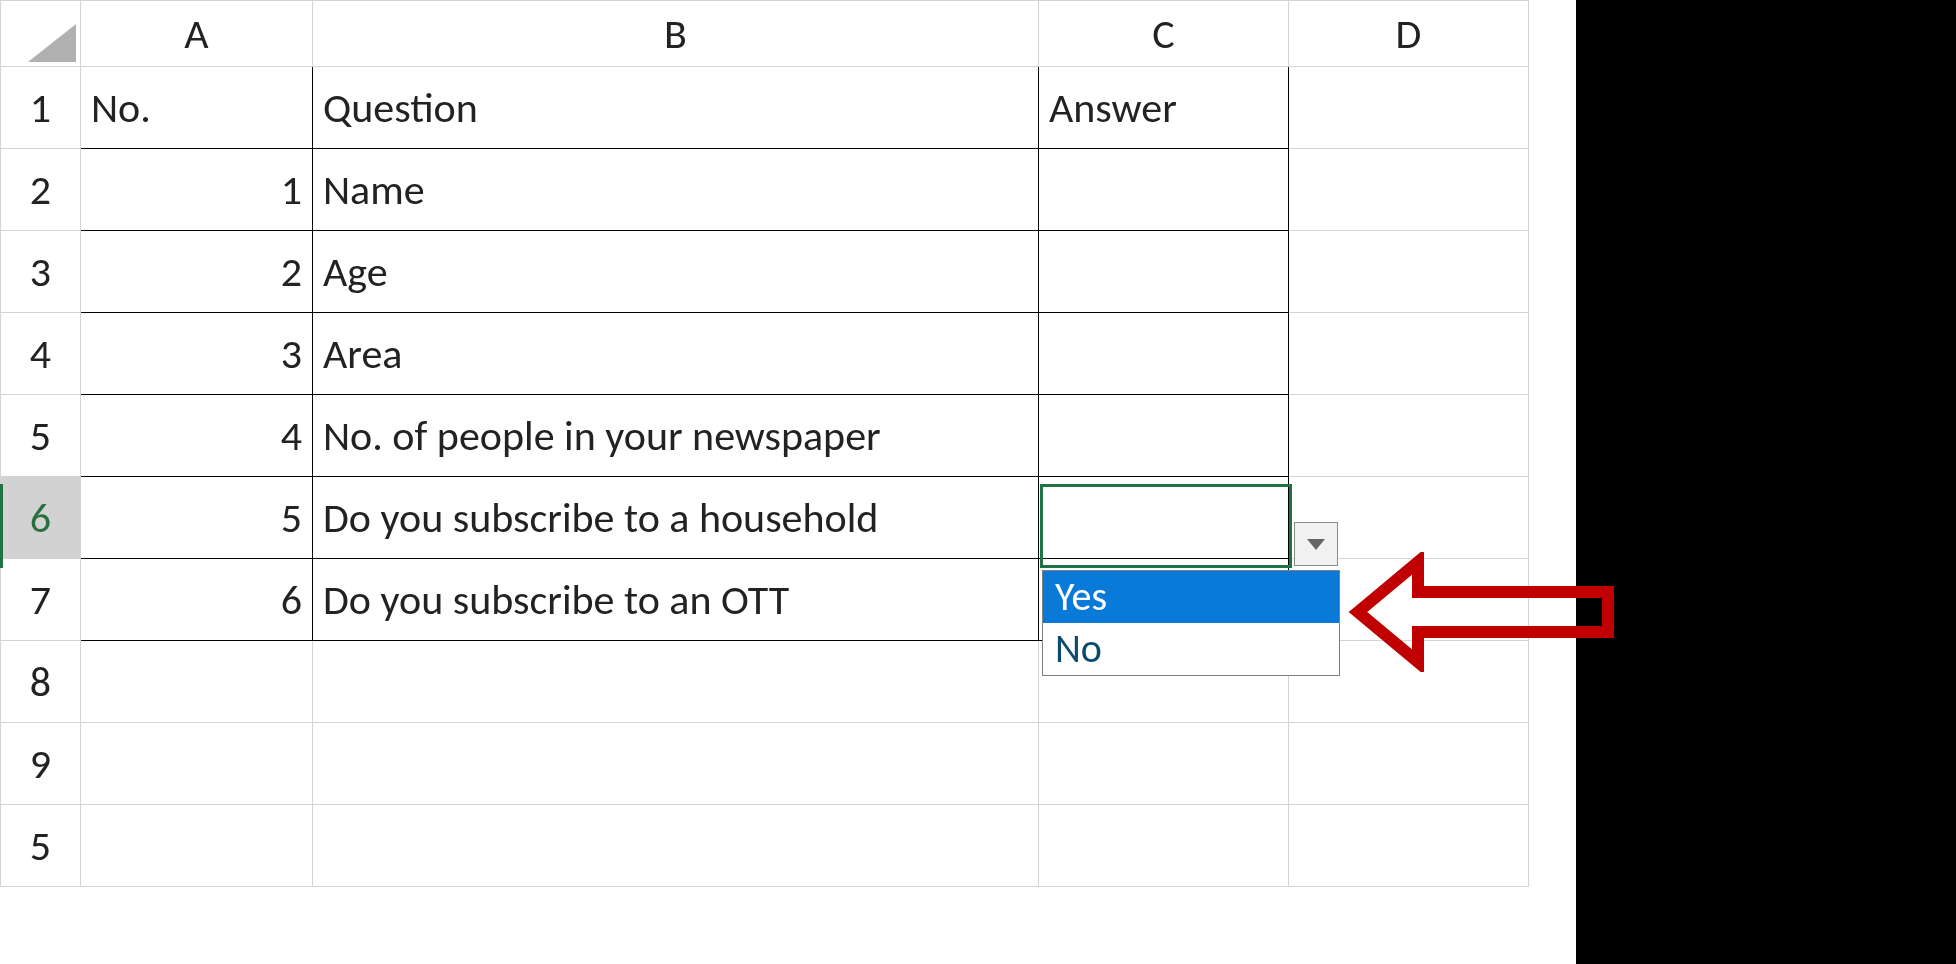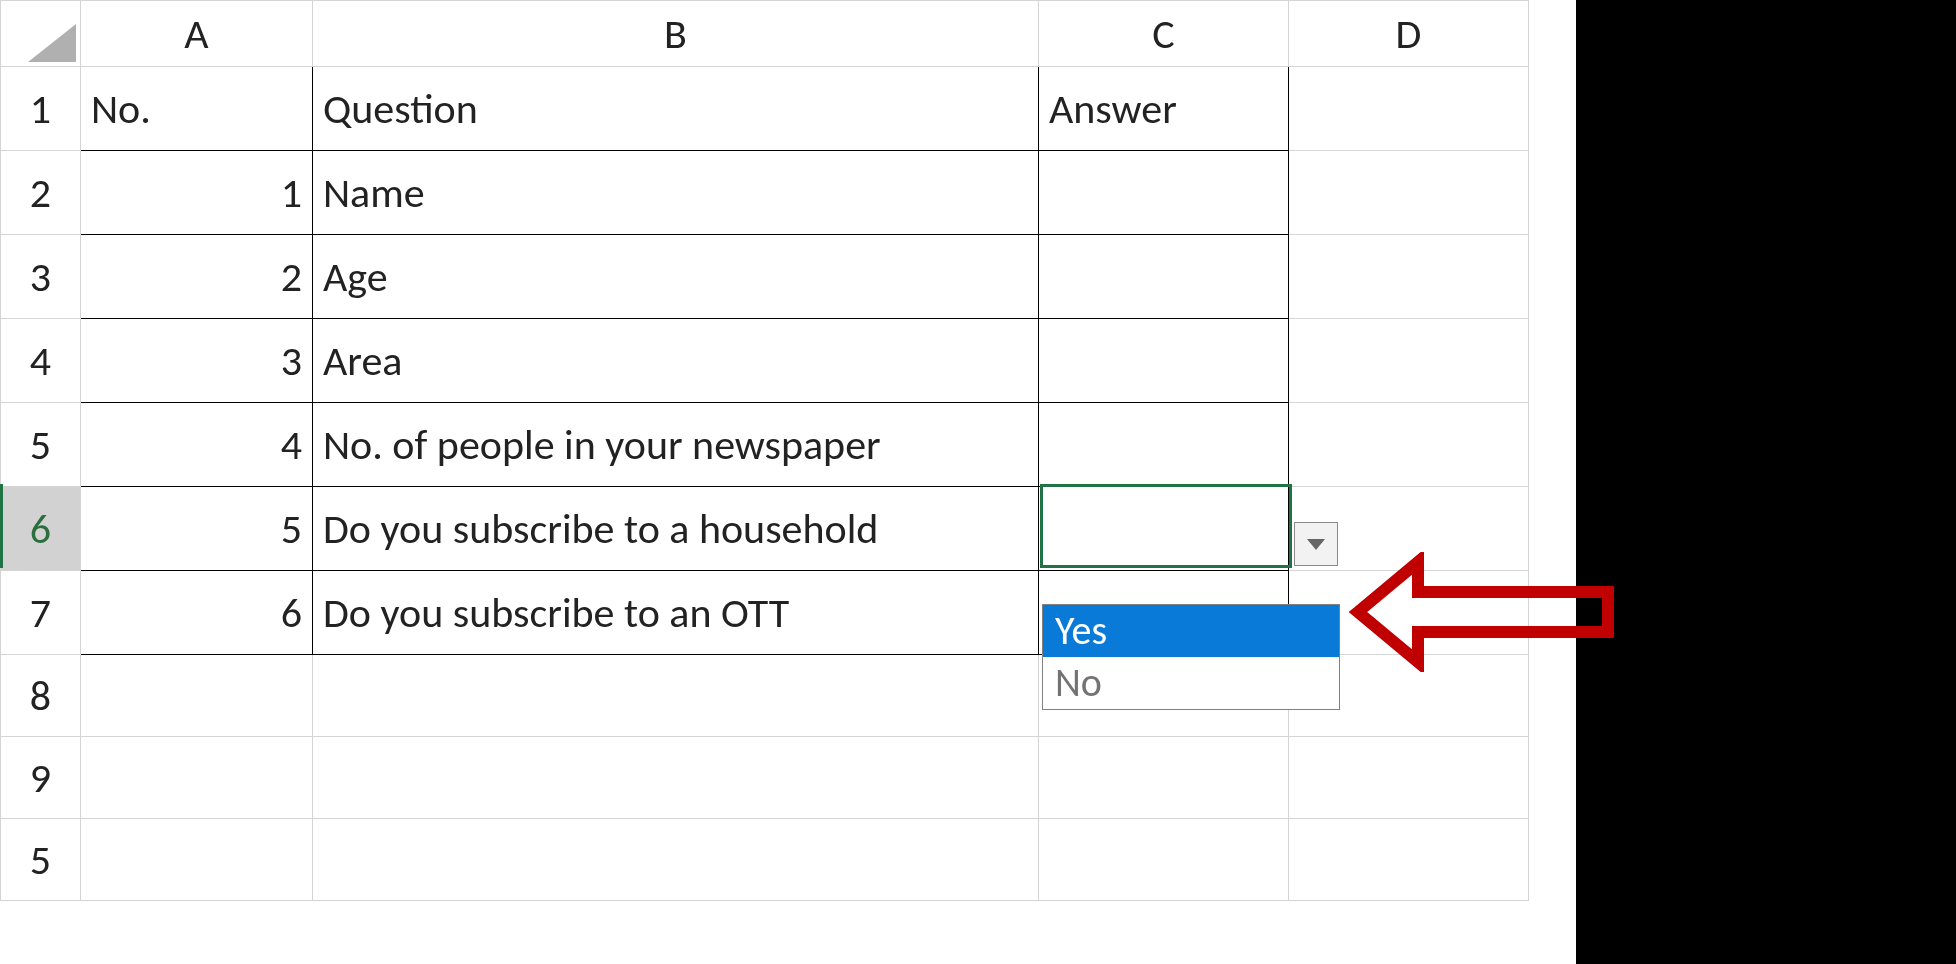--- a/index.html
+++ b/index.html
@@ -27,21 +27,21 @@
   .grid {
     position: absolute;
     top: 0;
     left: 0;
     border-collapse: collapse;
   }
   .grid td, .grid th {
     border: 1px solid #d4d4d4;
     font-size: 42px;
     font-weight: 400;
-    padding: 16px 10px;
+    padding: 9px 10px;
     height: 82px;
     vertical-align: middle;
     background: #ffffff;
     color: #222;
   }
   .colhead {
     background: #e6e6e6;
     text-align: center;
     font-size: 42px;
     color: #555;
@@ -121,21 +121,21 @@
     position: absolute;
     background: #ffffff;
     border: 1px solid #808080;
     z-index: 7;
     font-size: 40px;
   }
   .ddlist .opt {
     padding: 2px 12px;
     height: 52px;
     line-height: 48px;
-    color: #737373;
+    color: #0c4a6e;
   }
   .ddlist .opt.hl {
     background: #0a7ad9;
     color: #ffffff;
   }
   
   .arrow-annot {
     position: absolute;
     z-index: 20;
   }
@@ -228,21 +228,21 @@
     </table>
 
   <div class="selrowmark" style="left:0px; top:484px; height:84px;"></div>
 
   <div class="sel" style="left:1040px; top:484px; width:252px; height:84px;"></div>
 
   <div class="ddbtn" style="left:1294px; top:522px;">
     <div class="tri"></div>
   </div>
 
-  <div class="ddlist" style="left:1042px; top:570px; width:298px;margin-top:34px;">
+  <div class="ddlist" style="left:1042px; top:570px; width:298px;">
     <div class="opt hl">Yes</div>
     <div class="opt">No</div>
   </div>
 
   <svg class="arrow-annot" style="left:1348px; top:552px;" width="280" height="120">
     <g fill="none" stroke="#c00000" stroke-width="12" stroke-linejoin="miter">
       <path d="M 10 60 L 70 10 L 70 40 L 260 40 L 260 80 L 70 80 L 70 110 Z" fill="none"></path>
     </g>
   </svg>
 

